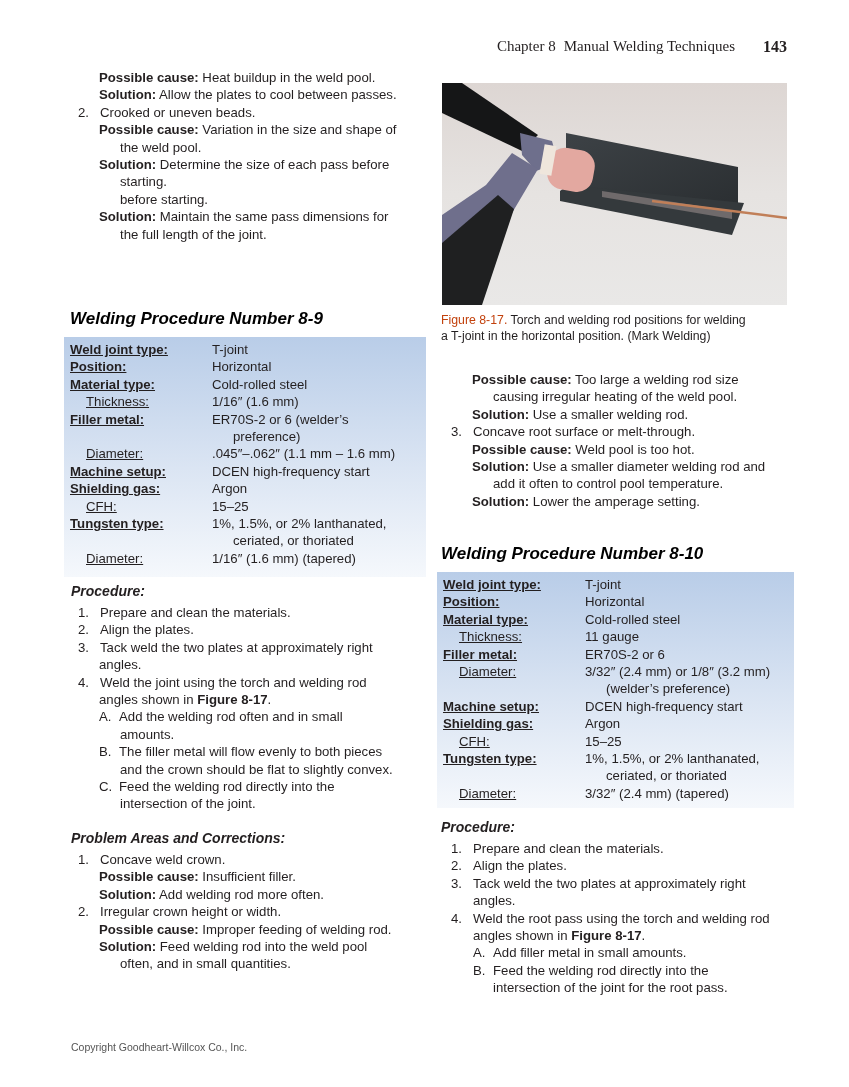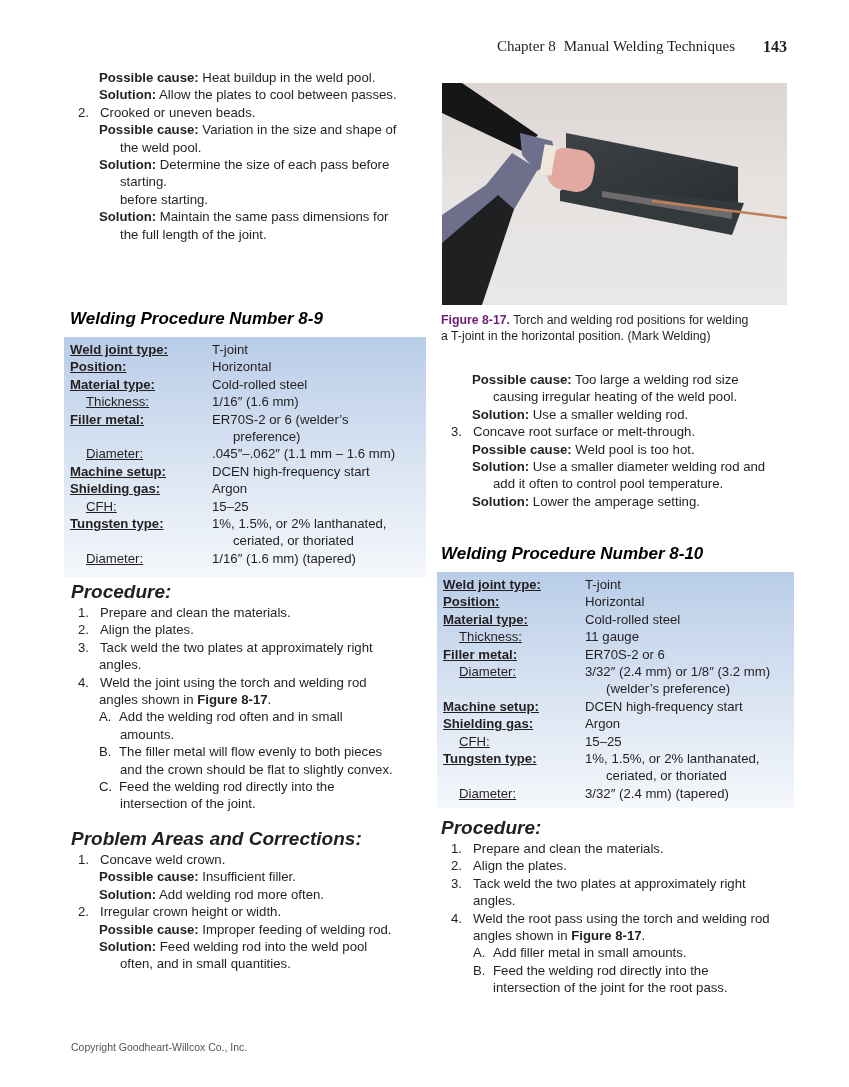--- a/index.html
+++ b/index.html
@@ -25,25 +25,25 @@
 
     .proc-title { position: absolute; font-weight: bold; font-style: italic; color: #000000; font-size: 17px; line-height: 24px; }
 
     .spec-box { position: absolute; background: linear-gradient(to bottom, #b9cde8 0%, #dbe5f3 55%, #f5f8fc 100%); padding: 4px 6px 6px 6px; }
     .spec-row { display: flex; }
     .spec-label { width: 142px; flex: none; text-decoration: underline; }
     .spec-label.sub { padding-left: 16px; }
     .spec-val { flex: 1; }
     .spec-val .cont { padding-left: 21px; display: block; }
 
-    .section-head { position: absolute; font-weight: bold; font-style: italic; font-size: 19px; }
+    .section-head { position: absolute; font-weight: bold; font-style: italic; font-size: 14px; }
 
     .photo { position: absolute; left: 442px; top: 83px; width: 345px; height: 222px; background: linear-gradient(180deg, #e8e2df 0%, #efebe9 40%, #ecebea 100%); overflow: hidden; }
     .caption { position: absolute; left: 441px; top: 312px; width: 350px; font-size: 12.3px; line-height: 16px; }
-    .caption .fig { color: #701a75; font-weight: bold; }
+    .caption .fig { color: #c2410c; font-weight: normal; }
 
     .footer { position: absolute; left: 71px; top: 1039px; font-size: 10.5px; color: #555555; }
   </style>
 </head>
 <body>
 
 <div class="running-head">
   <span class="chap">Chapter 8</span>
   <span class="title">Manual Welding Techniques</span>
   <span class="pnum">143</span>

